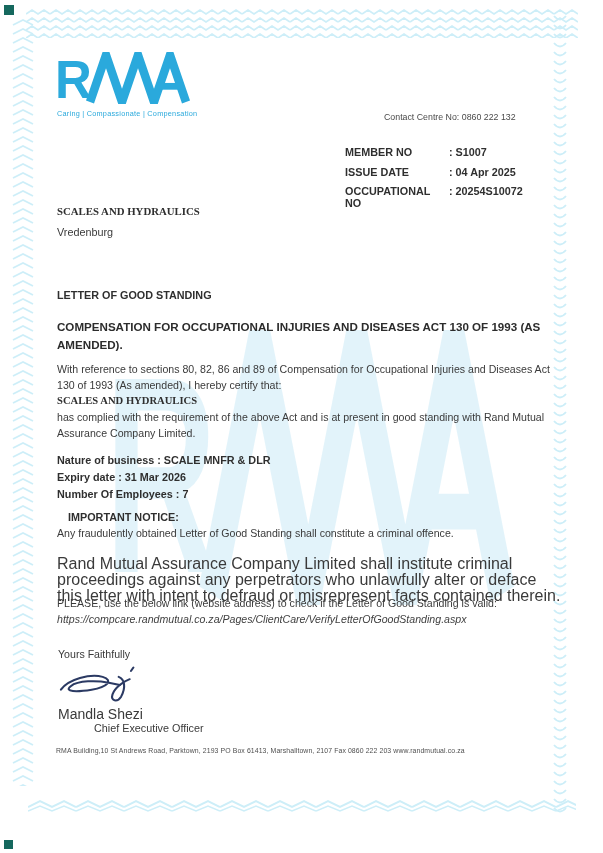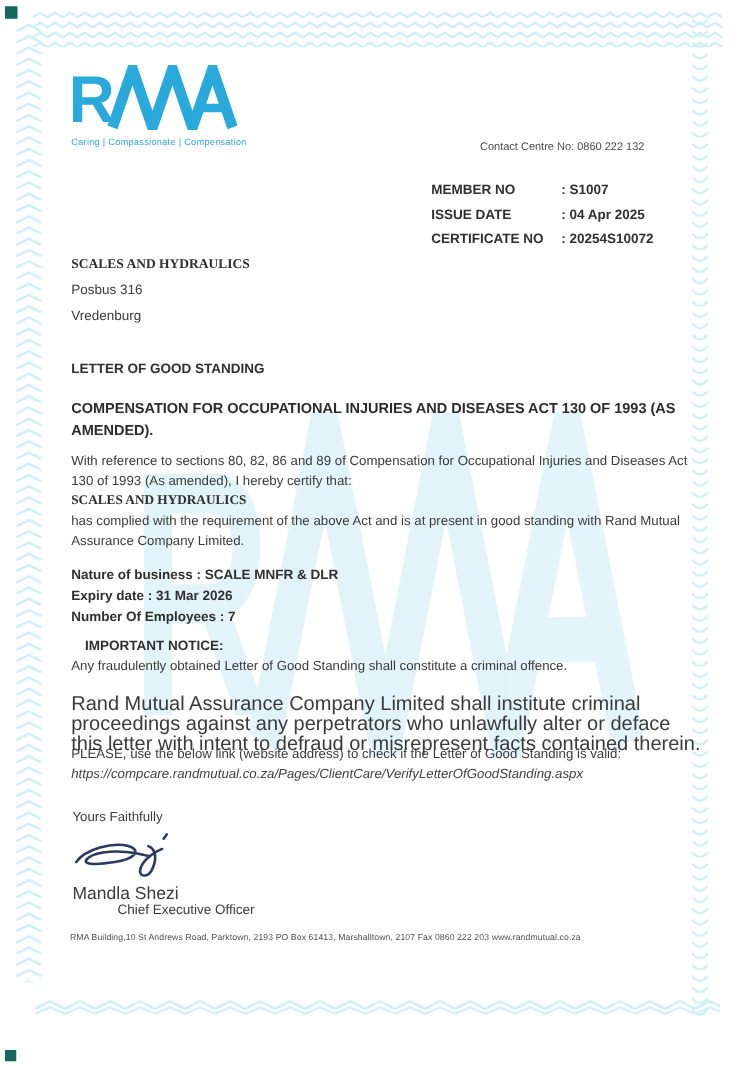--- a/index.html
+++ b/index.html
@@ -120,28 +120,27 @@
 <div class="abs" id="meta">
   <div class="meta-row">
     <span class="meta-label">MEMBER NO</span>
     <span class="meta-value">: S1007</span>
   </div>
   <div class="meta-row">
     <span class="meta-label">ISSUE DATE</span>
     <span class="meta-value">: 04 Apr 2025</span>
   </div>
   <div class="meta-row">
-    <span class="meta-label">CERTIFICATE NO</span>
+    <span class="meta-label">OCCUPATIONAL NO</span>
     <span class="meta-value">: 20254S10072</span>
   </div>
 </div>
 
 <div class="abs" id="recipient">
   <div class="co">SCALES AND HYDRAULICS</div>
-  <div>Posbus 316</div>
   <div>Vredenburg</div>
 </div>
 
 <div class="abs" id="letter-title">LETTER OF GOOD STANDING</div>
 <div class="abs" id="act-heading">COMPENSATION FOR OCCUPATIONAL INJURIES AND DISEASES ACT 130 OF 1993 (AS AMENDED).</div>
 
 <div class="abs" id="intro">
   <span>With reference to sections 80, 82, 86 and 89 of Compensation for Occupational Injuries and Diseases Act 130 of 1993 (As amended), I hereby certify that:</span>
   <div class="co">SCALES AND HYDRAULICS</div>
   <span>has complied with the requirement of the above Act and is at present in good standing with Rand Mutual Assurance Company Limited.</span>

